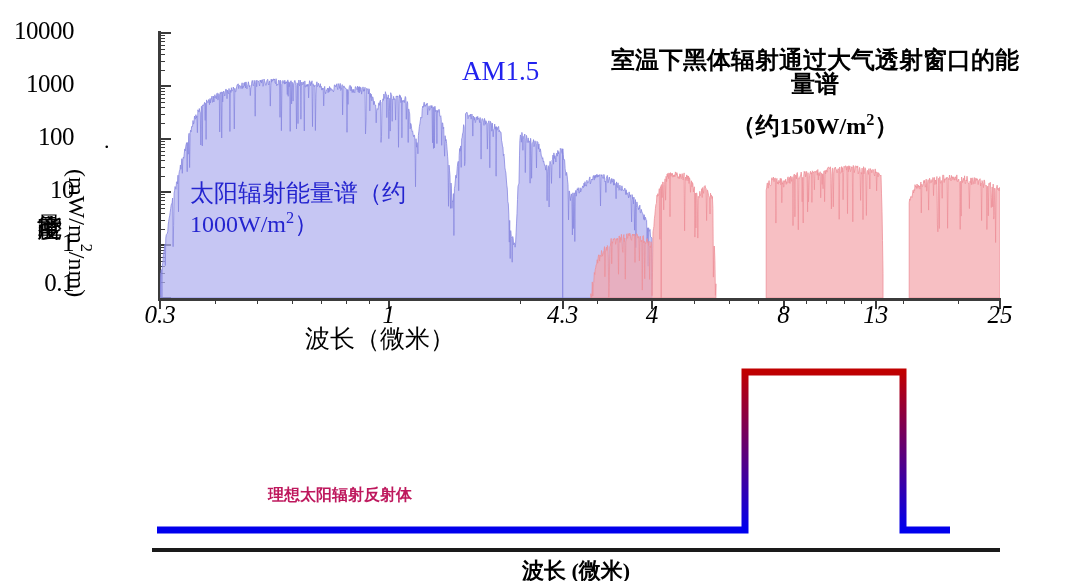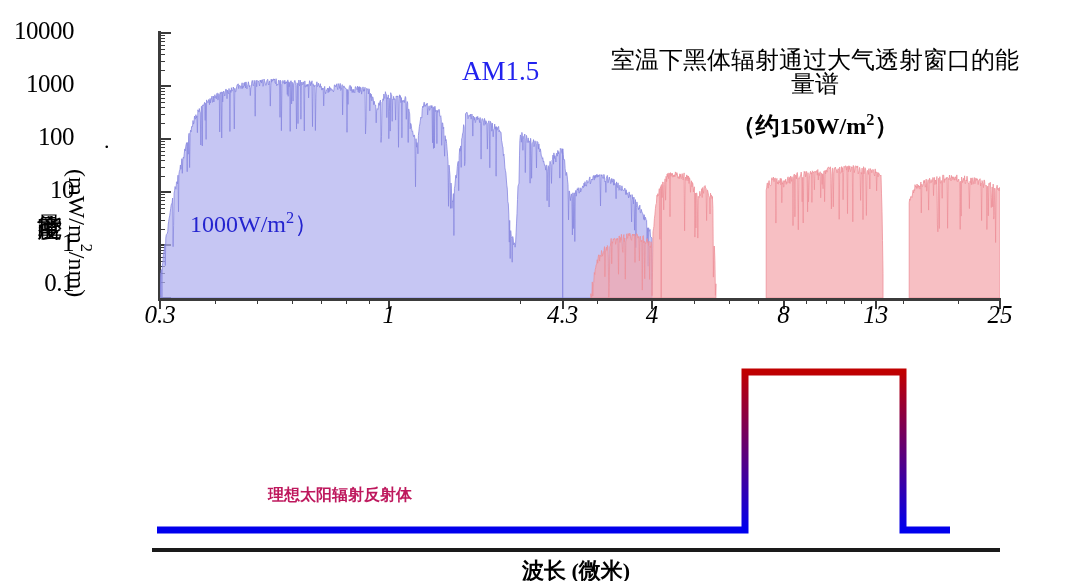--- a/index.html
+++ b/index.html
@@ -32,21 +32,21 @@
   #ylabel-dot{position:absolute;left:112px;top:54px;font-size:22px;}
 
   #xlabel{position:absolute;left:160px;top:322px;width:440px;text-align:center;
           font-size:25px;}
 
   #annot-am15{position:absolute;left:462px;top:56px;font-size:27px;color:#2222ee;
               font-family:"Liberation Serif",serif;}
   #annot-solar{position:absolute;left:190px;top:178px;font-size:24px;color:#2424cf;
                line-height:1.25;width:250px;}
   #annot-title{position:absolute;left:600px;top:48px;width:430px;text-align:center;
-               font-size:24px;font-weight:normal;line-height:1.0;}
+               font-size:24px;font-weight:bold;line-height:1.0;}
   #annot-title2{position:absolute;left:600px;top:90px;width:430px;text-align:center;
                 font-size:24px;font-weight:bold;margin-top:20px;}
 
   .sup{font-size:.68em;vertical-align:super;}
 
   
   #emitter-diagram{position:absolute;left:0;top:345px;width:1080px;height:236px;}
   #label-ir-emitter{position:absolute;left:752px;top:3px;font-size:24px;font-weight:bold;
                     color:#c00000;white-space:nowrap;}
   #label-solar-reflector{position:absolute;left:268px;top:140px;font-size:16px;font-weight:bold;
@@ -169,29 +169,30 @@
         </g>
         <g>
           <path id="ir-path" fill="#f4a6ac" fill-opacity="0.72" stroke="#ee9099" stroke-width="0.8" d="M430.9,265.0 L430.9,260.7 L431.4,264.5 L431.8,264.5 L432.3,248.9 L432.8,263.0 L433.3,250.2 L433.8,249.3 L434.3,239.5 L434.8,241.5 L435.2,236.6 L435.7,234.9 L436.2,231.6 L436.7,231.5 L437.2,226.7 L437.7,230.2 L438.2,224.1 L438.6,222.0 L439.1,221.8 L439.6,228.1 L440.1,222.2 L440.6,223.1 L441.1,223.6 L441.5,217.5 L442.0,219.6 L442.5,223.1 L443.0,221.4 L443.5,219.2 L444.0,217.8 L444.5,213.6 L444.9,243.8 L445.4,219.8 L445.9,216.0 L446.4,214.1 L446.9,217.5 L447.4,212.5 L447.9,214.0 L448.3,224.9 L448.8,264.5 L449.3,250.5 L449.8,213.9 L450.3,213.0 L450.8,209.4 L451.2,205.4 L451.7,230.8 L452.2,208.7 L452.7,210.2 L453.2,205.9 L453.7,206.9 L454.2,205.2 L454.6,205.3 L455.1,205.8 L455.6,211.3 L456.1,208.9 L456.6,205.6 L457.1,207.1 L457.6,205.2 L458.0,210.2 L458.5,241.2 L459.0,203.0 L459.5,203.1 L460.0,209.5 L460.5,204.6 L461.0,207.3 L461.4,201.3 L461.9,206.2 L462.4,216.7 L462.9,219.4 L463.4,203.8 L463.9,201.5 L464.3,208.7 L464.8,205.0 L465.3,246.2 L465.8,208.6 L466.3,207.0 L466.8,200.8 L467.3,205.1 L467.7,205.4 L468.2,200.5 L468.7,202.1 L469.2,202.9 L469.7,200.2 L470.2,200.9 L470.7,205.7 L471.1,206.4 L471.6,207.3 L472.1,202.3 L472.6,201.0 L473.1,202.8 L473.6,201.3 L474.1,202.2 L474.5,201.2 L475.0,229.4 L475.5,203.8 L476.0,202.6 L476.5,200.6 L477.0,200.9 L477.4,201.6 L477.9,205.1 L478.4,203.8 L478.9,203.4 L479.4,227.9 L479.9,205.0 L480.4,203.2 L480.8,208.1 L481.3,209.0 L481.8,207.0 L482.3,257.1 L482.8,203.3 L483.3,202.6 L483.8,209.9 L484.2,208.0 L484.7,245.7 L485.2,209.6 L485.7,210.7 L486.2,208.8 L486.7,207.0 L487.1,205.5 L487.6,209.9 L488.1,209.3 L488.6,212.5 L489.1,208.1 L489.6,246.4 L490.1,213.0 L490.5,214.6 L491.0,208.7 L491.5,211.2 L492.0,262.7 L492.5,239.3 L493.0,198.9 L493.5,195.7 L493.9,193.5 L494.4,185.7 L494.9,181.9 L495.4,175.8 L495.9,171.7 L496.4,170.4 L496.9,162.4 L497.3,163.3 L497.8,160.7 L498.3,162.7 L498.8,161.7 L499.3,155.7 L499.8,206.4 L500.2,155.5 L500.7,153.6 L501.2,157.4 L501.2,265.0 Z M501.2,265.0 L501.2,152.3 L501.7,151.5 L502.2,164.6 L502.7,149.0 L503.2,149.1 L503.7,176.9 L504.1,151.8 L504.6,151.2 L505.1,145.8 L505.6,167.2 L506.1,143.3 L506.6,148.6 L507.1,141.1 L507.6,143.6 L508.0,140.2 L508.5,145.7 L509.0,139.9 L509.5,140.6 L510.0,183.7 L510.5,139.6 L511.0,143.3 L511.5,140.5 L511.9,142.1 L512.4,140.3 L512.9,144.2 L513.4,142.2 L513.9,143.9 L514.4,141.8 L514.9,143.7 L515.4,138.9 L515.9,140.2 L516.3,142.2 L516.8,139.6 L517.3,140.9 L517.8,145.0 L518.3,145.4 L518.8,143.6 L519.3,145.7 L519.8,140.8 L520.2,144.2 L520.7,141.2 L521.2,145.7 L521.7,144.6 L522.2,140.6 L522.7,145.6 L523.2,146.9 L523.7,143.4 L524.1,139.9 L524.6,197.8 L525.1,146.5 L525.6,144.0 L526.1,147.5 L526.6,141.9 L527.1,145.9 L527.6,142.7 L528.0,147.9 L528.5,143.0 L529.0,150.5 L529.5,144.7 L530.0,147.1 L530.5,159.3 L531.0,151.4 L531.5,147.8 L532.0,153.9 L532.4,149.5 L532.9,150.9 L533.4,159.0 L533.9,155.4 L534.4,153.8 L534.9,204.1 L535.4,160.0 L535.9,195.0 L536.3,160.2 L536.8,159.9 L537.3,165.2 L537.8,205.1 L538.3,163.4 L538.8,164.2 L539.3,164.6 L539.8,158.3 L540.2,162.8 L540.7,161.4 L541.2,160.1 L541.7,155.7 L542.2,164.5 L542.7,154.5 L543.2,157.8 L543.7,160.4 L544.1,153.7 L544.6,153.1 L545.1,152.6 L545.6,155.0 L546.1,155.7 L546.6,187.6 L547.1,156.8 L547.6,157.5 L548.0,159.2 L548.5,162.3 L549.0,163.3 L549.5,164.8 L550.0,181.0 L550.5,160.2 L551.0,163.4 L551.5,162.3 L552.0,165.5 L552.4,163.5 L552.9,175.3 L553.4,244.1 L553.9,213.5 L554.4,213.0 L554.9,227.5 L555.4,262.3 L555.9,250.8 L555.9,265.0 Z M606.2,265.0 L606.2,157.1 L606.7,154.9 L607.2,150.0 L607.7,150.2 L608.2,155.2 L608.6,149.5 L609.1,147.6 L609.6,152.0 L610.1,152.5 L610.6,152.8 L611.1,151.6 L611.6,145.4 L612.0,144.7 L612.5,146.7 L613.0,147.1 L613.5,144.1 L614.0,148.6 L614.5,145.6 L615.0,145.2 L615.4,145.1 L615.9,190.1 L616.4,147.2 L616.9,145.4 L617.4,150.7 L617.9,148.9 L618.4,151.2 L618.9,147.3 L619.3,149.8 L619.8,149.1 L620.3,145.3 L620.8,151.8 L621.3,145.6 L621.8,169.7 L622.3,149.6 L622.7,151.2 L623.2,147.6 L623.7,154.2 L624.2,151.8 L624.7,147.6 L625.2,149.1 L625.7,146.2 L626.2,151.4 L626.6,148.7 L627.1,150.4 L627.6,144.9 L628.1,143.8 L628.6,147.3 L629.1,149.9 L629.6,144.4 L630.0,150.5 L630.5,143.1 L631.0,144.8 L631.5,148.4 L632.0,143.7 L632.5,146.9 L633.0,192.6 L633.5,146.0 L633.9,142.0 L634.4,141.1 L634.9,183.8 L635.4,142.9 L635.9,141.9 L636.4,145.9 L636.9,140.2 L637.3,139.5 L637.8,144.3 L638.3,196.8 L638.8,144.8 L639.3,145.3 L639.8,144.3 L640.3,142.6 L640.7,142.5 L641.2,139.1 L641.7,143.6 L642.2,168.8 L642.7,144.3 L643.2,190.0 L643.7,143.6 L644.2,138.4 L644.6,139.7 L645.1,138.6 L645.6,143.9 L646.1,140.6 L646.6,138.4 L647.1,143.5 L647.6,178.9 L648.0,139.7 L648.5,168.9 L649.0,149.4 L649.5,142.5 L650.0,140.3 L650.5,138.3 L651.0,141.0 L651.5,139.6 L651.9,169.4 L652.4,137.8 L652.9,138.5 L653.4,139.7 L653.9,139.0 L654.4,156.8 L654.9,138.1 L655.3,139.4 L655.8,139.0 L656.3,138.0 L656.8,137.5 L657.3,142.2 L657.8,136.5 L658.3,147.0 L658.8,139.7 L659.2,142.7 L659.7,141.0 L660.2,138.7 L660.7,164.8 L661.2,140.4 L661.7,140.1 L662.2,151.4 L662.6,140.9 L663.1,155.7 L663.6,142.0 L664.1,137.9 L664.6,168.7 L665.1,137.4 L665.6,140.9 L666.0,137.2 L666.5,137.0 L667.0,139.2 L667.5,135.1 L668.0,134.4 L668.5,134.1 L669.0,135.1 L669.5,135.2 L669.9,135.8 L670.4,133.8 L670.9,146.6 L671.4,175.9 L671.9,140.2 L672.4,135.2 L672.9,135.3 L673.3,173.8 L673.8,140.1 L674.3,135.9 L674.8,135.0 L675.3,134.0 L675.8,136.0 L676.3,136.4 L676.8,139.4 L677.2,140.0 L677.7,137.0 L678.2,135.6 L678.7,137.4 L679.2,186.3 L679.7,134.0 L680.2,140.1 L680.6,140.1 L681.1,139.6 L681.6,133.6 L682.1,139.1 L682.6,134.6 L683.1,166.7 L683.6,139.5 L684.0,133.3 L684.5,134.2 L685.0,133.7 L685.5,132.7 L686.0,133.9 L686.5,137.1 L687.0,133.4 L687.5,180.6 L687.9,133.4 L688.4,138.8 L688.9,132.7 L689.4,136.3 L689.9,133.2 L690.4,138.7 L690.9,137.3 L691.3,135.0 L691.8,133.7 L692.3,133.9 L692.8,188.8 L693.3,132.4 L693.8,134.1 L694.3,139.6 L694.8,137.0 L695.2,133.2 L695.7,132.9 L696.2,133.0 L696.7,133.8 L697.2,134.9 L697.7,132.9 L698.2,140.9 L698.6,139.9 L699.1,137.5 L699.6,134.4 L700.1,136.7 L700.6,167.4 L701.1,139.4 L701.6,141.2 L702.1,135.1 L702.5,141.1 L703.0,186.6 L703.5,133.7 L704.0,140.8 L704.5,137.4 L705.0,134.7 L705.5,135.6 L705.9,138.7 L706.4,182.5 L706.9,140.6 L707.4,137.5 L707.9,137.7 L708.4,141.4 L708.9,135.7 L709.3,138.6 L709.8,156.0 L710.3,135.5 L710.8,137.0 L711.3,137.0 L711.8,139.8 L712.3,137.7 L712.8,136.4 L713.2,136.8 L713.7,137.1 L714.2,141.4 L714.7,143.0 L715.2,135.9 L715.7,140.1 L716.2,138.8 L716.6,157.8 L717.1,139.3 L717.6,140.6 L718.1,143.9 L718.6,139.7 L719.1,140.8 L719.6,141.7 L720.1,142.0 L720.5,143.0 L721.0,142.4 L721.5,160.9 L722.0,178.2 L722.5,207.5 L723.0,240.4 L723.0,265.0 Z M749.2,265.0 L749.2,169.6 L749.7,165.9 L750.2,167.3 L750.7,163.7 L751.2,163.3 L751.6,164.4 L752.1,164.6 L752.6,160.1 L753.1,157.2 L753.6,160.0 L754.1,156.5 L754.6,157.6 L755.0,151.7 L755.5,153.8 L756.0,153.0 L756.5,155.4 L757.0,151.0 L757.5,152.7 L757.9,155.3 L758.4,152.2 L758.9,154.0 L759.4,152.9 L759.9,156.1 L760.4,154.4 L760.9,149.0 L761.3,179.9 L761.8,151.1 L762.3,153.7 L762.8,152.7 L763.3,151.2 L763.8,147.5 L764.3,149.9 L764.7,147.3 L765.2,154.2 L765.7,153.1 L766.2,146.1 L766.7,158.2 L767.2,150.8 L767.7,150.1 L768.1,146.7 L768.6,177.1 L769.1,148.2 L769.6,145.2 L770.1,150.2 L770.6,149.6 L771.1,146.6 L771.5,149.4 L772.0,149.0 L772.5,147.9 L773.0,144.4 L773.5,162.6 L774.0,145.3 L774.5,144.5 L774.9,151.6 L775.4,147.0 L775.9,149.2 L776.4,151.1 L776.9,143.5 L777.4,191.9 L777.9,198.8 L778.3,146.7 L778.8,145.2 L779.3,195.5 L779.8,143.7 L780.3,150.2 L780.8,150.1 L781.3,147.5 L781.7,148.7 L782.2,165.3 L782.7,142.2 L783.2,142.4 L783.7,142.1 L784.2,149.5 L784.7,145.8 L785.1,147.2 L785.6,146.6 L786.1,144.8 L786.6,145.9 L787.1,144.0 L787.6,195.3 L788.1,145.5 L788.5,145.6 L789.0,146.7 L789.5,142.0 L790.0,145.3 L790.5,145.3 L791.0,147.9 L791.4,142.4 L791.9,145.1 L792.4,143.8 L792.9,146.6 L793.4,143.8 L793.9,144.7 L794.4,147.2 L794.8,145.1 L795.3,143.7 L795.8,145.6 L796.3,147.3 L796.8,141.9 L797.3,148.7 L797.8,147.8 L798.2,148.1 L798.7,146.0 L799.2,148.7 L799.7,149.8 L800.2,196.4 L800.7,148.2 L801.2,183.1 L801.6,144.0 L802.1,146.5 L802.6,149.6 L803.1,148.0 L803.6,145.3 L804.1,147.4 L804.6,142.8 L805.0,150.3 L805.5,150.8 L806.0,147.0 L806.5,148.0 L807.0,143.2 L807.5,146.9 L808.0,149.5 L808.4,150.4 L808.9,150.0 L809.4,175.6 L809.9,148.4 L810.4,149.7 L810.9,144.9 L811.4,151.7 L811.8,145.2 L812.3,144.9 L812.8,151.3 L813.3,151.0 L813.8,147.1 L814.3,144.5 L814.8,150.8 L815.2,150.4 L815.7,145.2 L816.2,145.3 L816.7,147.4 L817.2,145.7 L817.7,147.6 L818.2,151.6 L818.6,148.1 L819.1,146.7 L819.6,146.7 L820.1,145.7 L820.6,153.0 L821.1,149.8 L821.6,187.6 L822.0,147.5 L822.5,150.0 L823.0,150.4 L823.5,154.6 L824.0,146.9 L824.5,147.3 L824.9,151.5 L825.4,152.8 L825.9,153.0 L826.4,152.4 L826.9,196.5 L827.4,154.0 L827.9,153.1 L828.3,182.8 L828.8,150.4 L829.3,150.3 L829.8,151.5 L830.3,149.3 L830.8,156.5 L831.3,174.5 L831.7,164.2 L832.2,154.0 L832.7,173.8 L833.2,151.1 L833.7,186.1 L834.2,182.6 L834.7,155.1 L835.1,158.4 L835.6,209.5 L836.1,155.3 L836.6,155.0 L837.1,152.2 L837.6,156.5 L838.1,155.5 L838.5,155.5 L839.0,157.9 L839.5,155.0 L840.0,154.3 L840.0,265.0 Z "></path>
         </g>
       </svg>
     </div>
 
     <div id="annot-am15">AM1.5</div>
 
     <div id="annot-solar">
-      <br>
+      <span>太阳辐射能量谱（约</span><br>
       <span>1000W/m</span><span class="sup">2</span><span>）</span>
     </div>
 
     <div id="annot-title">室温下黑体辐射通过大气透射窗口的能量谱</div>
     <div id="annot-title2">
       <span>（约150W/m</span><span class="sup">2</span><span>）</span>
     </div>
 
+    <div id="xlabel">波长（微米）</div>
   </div>
 
   <div id="emitter-diagram">
     <svg id="step-svg" viewBox="0 0 1080 236" preserveAspectRatio="none">
       <defs>
         <linearGradient id="riser-grad" x1="0" y1="1" x2="0" y2="0">
           <stop offset="0%" stop-color="#0000ee"></stop>
           <stop offset="100%" stop-color="#c00000"></stop>
         </linearGradient>
       </defs>

